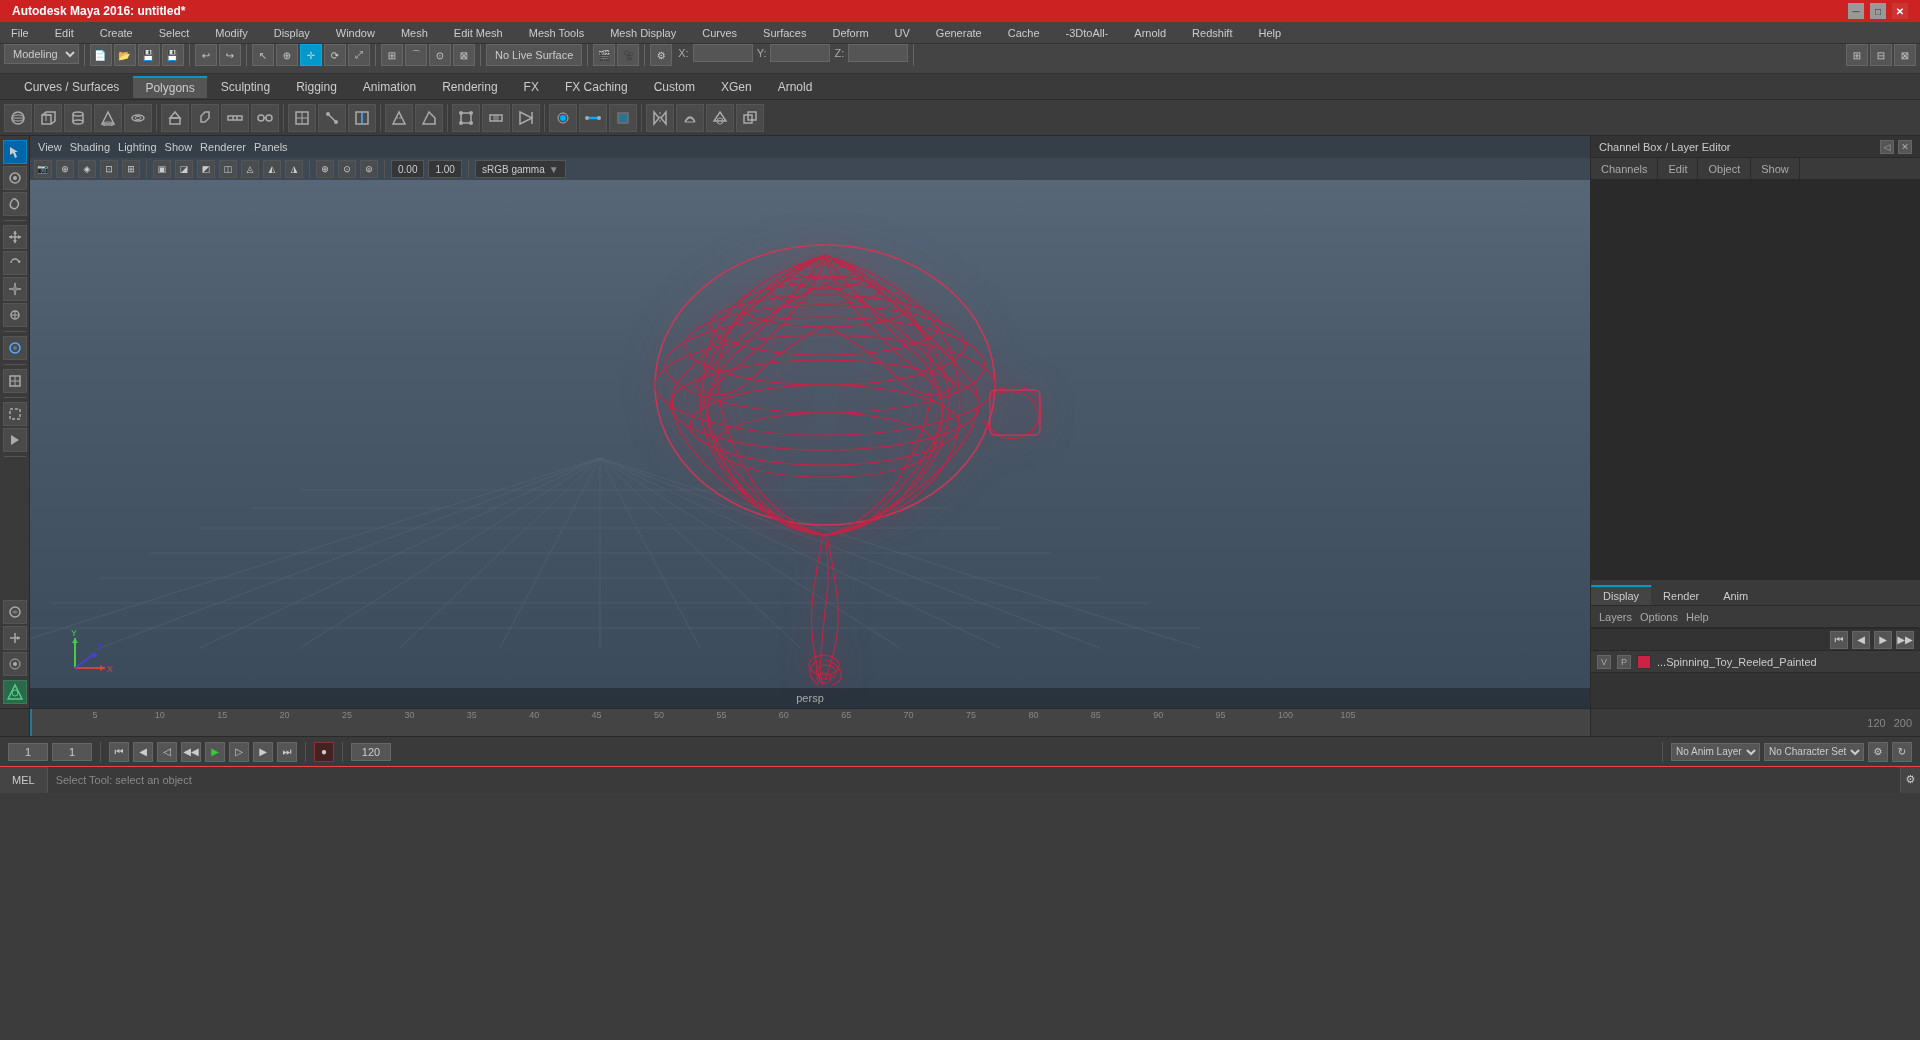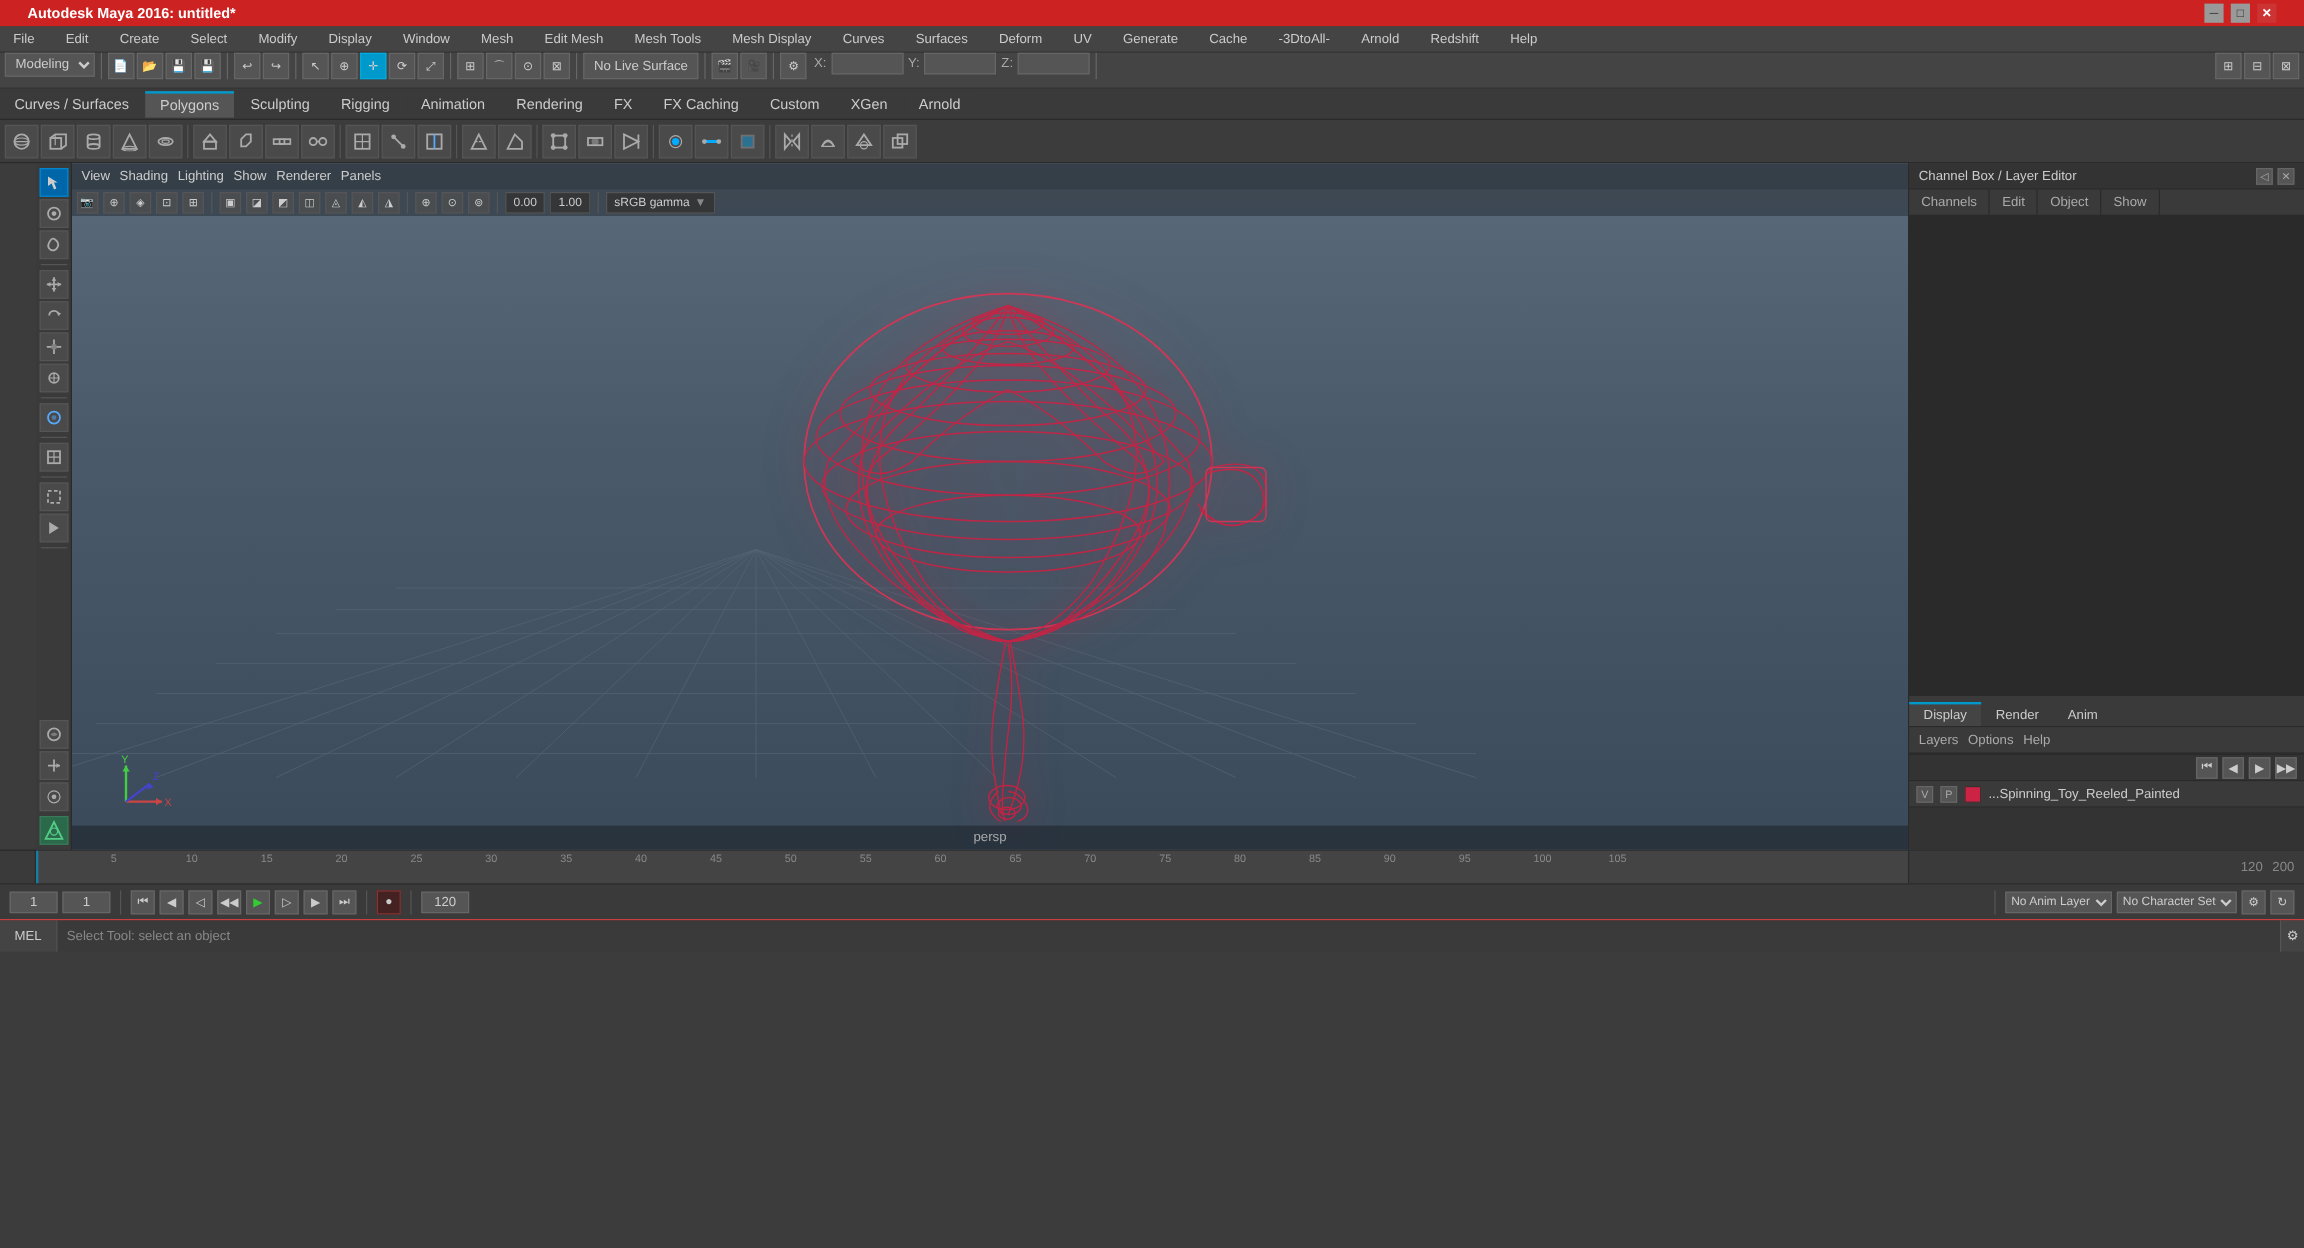--- a/index.html
+++ b/index.html
@@ -14,21 +14,21 @@
     }
 
     
     #title-bar {
       width: 100%;
       height: 22px;
       background: #cc2222;
       display: flex;
       align-items: center;
       justify-content: space-between;
-      padding: 0 23px;
+      padding: 0 12px;
       color: white;
       font-size: 12px;
       font-weight: bold;
     }
     #title-bar-controls {
       display: flex;
       gap: 6px;
     }
     .title-btn {
       width: 16px;
@@ -130,21 +130,21 @@
       padding: 0 3px;
     }
 
     
     #tabs-bar {
       width: 100%;
       height: 26px;
       background: #3a3a3a;
       display: flex;
       align-items: center;
-      padding: 0 0;
+      padding: 0 12px;
       gap: 2px;
       border-bottom: 1px solid #2a2a2a;
     }
     .tab-item {
       padding: 3px 12px;
       cursor: pointer;
       color: #ccc;
       font-size: 12px;
       height: 22px;
       display: flex;
@@ -184,21 +184,20 @@
       height: 28px;
       background: #555;
       margin: 0 2px;
     }
 
     
     #main-layout {
       display: flex;
       width: 100%;
       height: calc(1040px - 22px - 22px - 30px - 26px - 36px - 30px - 30px);
-      padding-left: 30px;
     }
 
     
     #left-toolbar {
       width: 30px;
       background: #3a3a3a;
       border-right: 1px solid #2a2a2a;
       display: flex;
       flex-direction: column;
       align-items: center;

